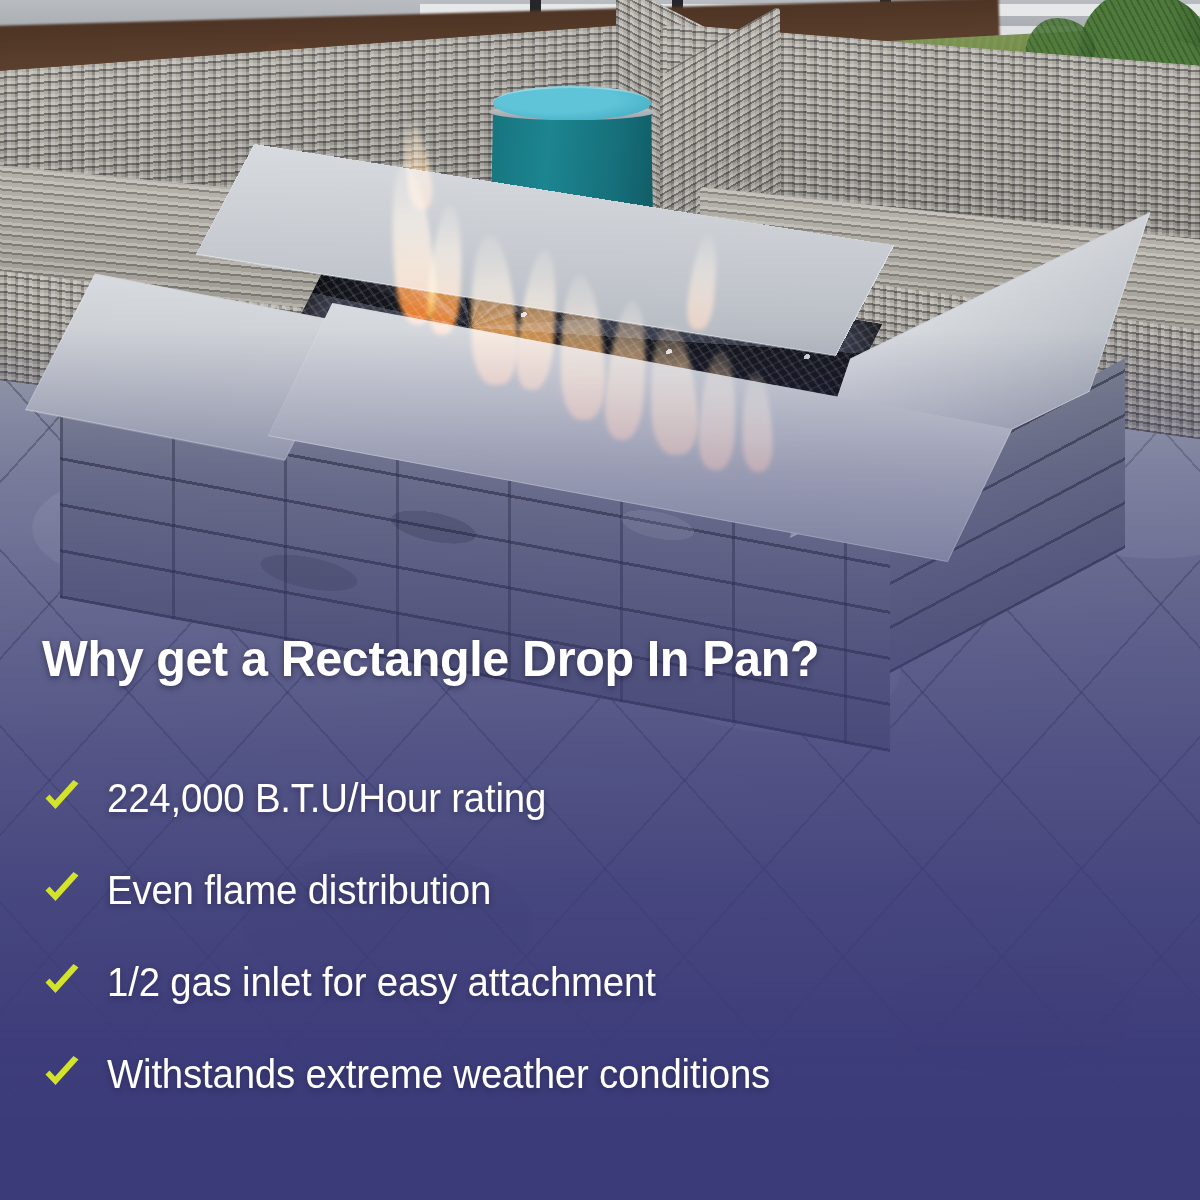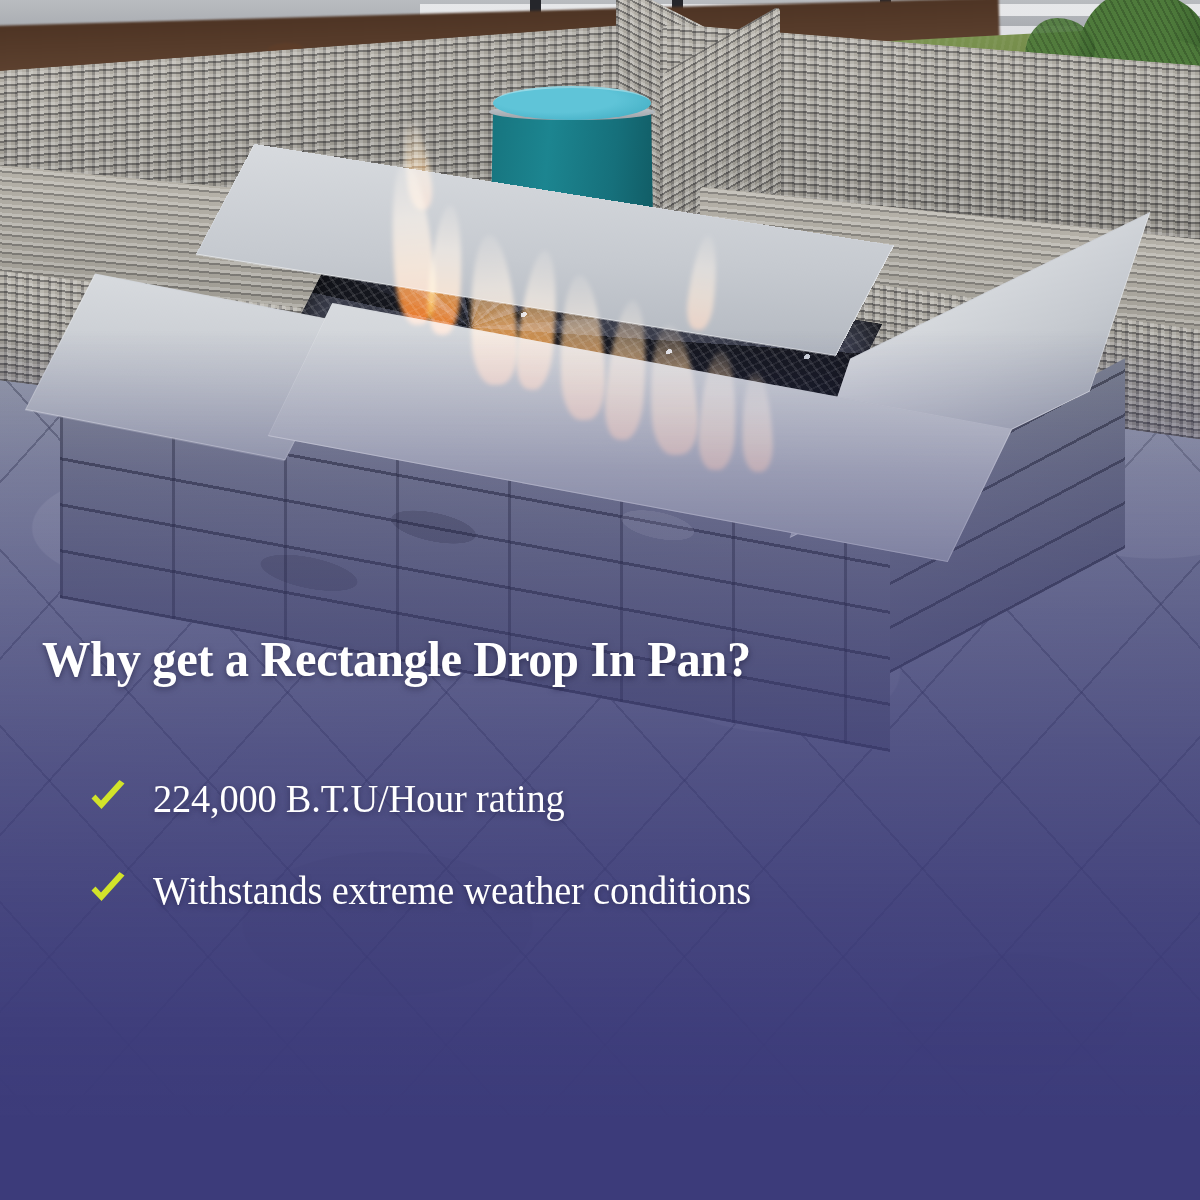--- a/index.html
+++ b/index.html
@@ -4,21 +4,21 @@
 <title>Rectangle Drop In Pan</title>
 <style>
   html,body{margin:0;padding:0;background:#2b2b4f;}
   *{box-sizing:border-box;}
 
   #promo{
     position:relative;
     width:1200px;
     height:1200px;
     overflow:hidden;
-    font-family:Liberation Serif, serif;
+    font-family:Liberation Sans, sans-serif;
     background:#6d6f7e;
   }
 
   
   .photo{position:absolute;inset:0;overflow:hidden;}
 
   
   .bg-drive{
     position:absolute;left:0;top:0;width:1200px;height:72px;
     background:linear-gradient(180deg,#b9bcc0 0%,#a9acb1 40%,#8e9297 100%);
@@ -292,21 +292,20 @@
     transform:scaleX(.97);
     transform-origin:left center;
   }
 
   .bullets{position:absolute;left:0;top:752px;width:1200px;}
   .bullet{
     position:relative;
     height:92px;
     display:flex;
     align-items:center;
-    margin-left:46px;
   }
   .check{
     position:absolute;left:42px;top:50%;
     width:40px;height:40px;
     margin-top:-20px;
     flex:0 0 auto;
   }
   .check svg{display:block;width:40px;height:40px;}
   .btext{
     position:absolute;left:107px;top:50%;
@@ -393,22 +392,38 @@
 
       <div class="bullet">
         <span class="check">
           <svg viewBox="0 0 40 40" aria-hidden="true">
             <path d="M3.5 20.5 L13.5 31 L36.5 5.5 L31.5 2 L13.0 22.5 L7.5 16.5 Z" fill="#D2E32A"></path>
           </svg>
         </span>
         <span class="btext">224,000 B.T.U/Hour rating</span>
       </div>
 
-
-
+      <div class="bullet">
+        <span class="check">
+          <svg viewBox="0 0 40 40" aria-hidden="true">
+            <path d="M3.5 20.5 L13.5 31 L36.5 5.5 L31.5 2 L13.0 22.5 L7.5 16.5 Z" fill="#D2E32A"></path>
+          </svg>
+        </span>
+        <span class="btext">Even flame distribution</span>
+      </div>
+
+
+      <div class="bullet">
+        <span class="check">
+          <svg viewBox="0 0 40 40" aria-hidden="true">
+            <path d="M3.5 20.5 L13.5 31 L36.5 5.5 L31.5 2 L13.0 22.5 L7.5 16.5 Z" fill="#D2E32A"></path>
+          </svg>
+        </span>
+        <span class="btext">1/2 gas inlet for easy attachment</span>
+      </div>
 
       <div class="bullet">
         <span class="check">
           <svg viewBox="0 0 40 40" aria-hidden="true">
             <path d="M3.5 20.5 L13.5 31 L36.5 5.5 L31.5 2 L13.0 22.5 L7.5 16.5 Z" fill="#D2E32A"></path>
           </svg>
         </span>
         <span class="btext">Withstands extreme weather conditions</span>
       </div>
 

